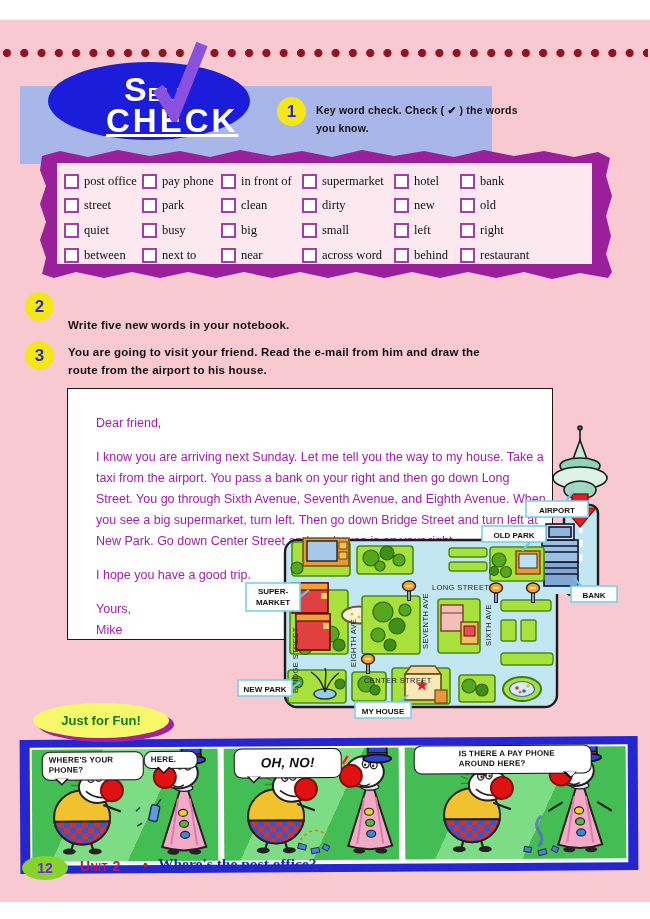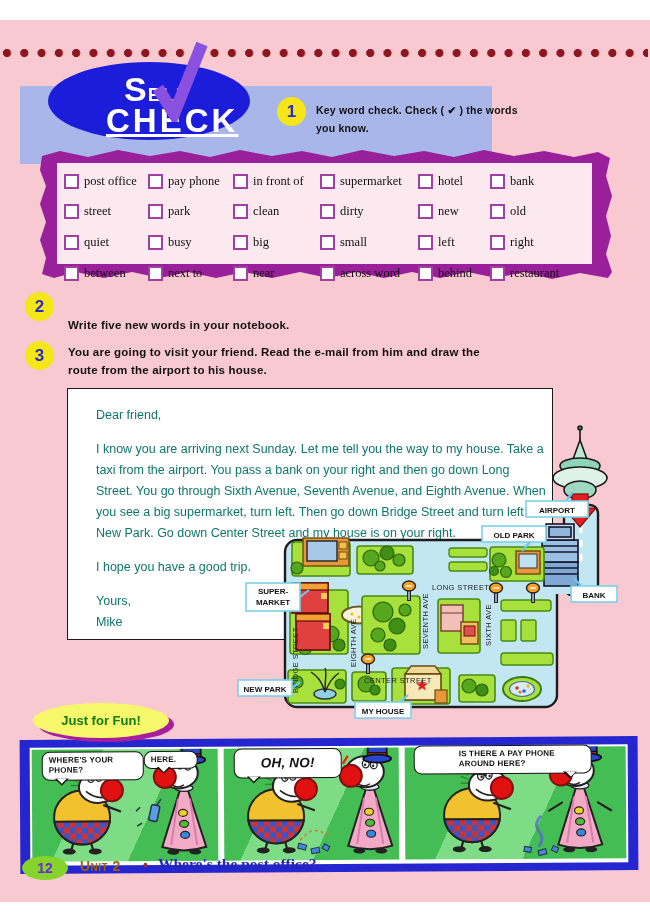--- a/index.html
+++ b/index.html
@@ -13,26 +13,26 @@
   .blue-panel{left:20px;top:86px;width:472px;height:78px;background:#a9b6ea;}
   .logo{left:48px;top:62px;width:202px;height:78px;background:#1c1cdb;border-radius:50%;
         color:#fff;font-weight:bold;padding:0;}
   .logo .l1{position:absolute;left:76px;top:8px;font-size:34px;letter-spacing:1px;}
   .logo .l1 small{font-size:19px;letter-spacing:2px;}
   .logo .l2{position:absolute;left:58px;top:40px;font-size:33px;letter-spacing:3px;text-decoration:underline;}
   .numbadge{width:29px;height:29px;border-radius:50%;background:#f5e618;color:#2a2ac8;
         font-weight:bold;font-size:17px;display:flex;align-items:center;justify-content:center;}
   .taskline{color:#111;font-weight:bold;letter-spacing:.2px;}
   .cg{left:64px;top:169px;display:grid;grid-template-columns:78px 79px 81px 92px 66px 128px;
-      grid-auto-rows:24.6px;gap:6px;}
+      grid-auto-rows:24.6px;}
   .ci{display:flex;align-items:center;}
   .cb{width:11px;height:11px;background:#fff;border:2px solid #a23fa2;margin-right:5px;flex:none;}
   .cl{font-family:"Liberation Serif",serif;font-size:12.5px;color:#101010;white-space:nowrap;}
   .letter{left:67px;top:388px;width:486px;height:252px;background:#fff;border:1.6px solid #1a1a1a;
-      box-sizing:border-box;padding:16px 18px 0 28px;color:#0f766e;font-size:12.5px;line-height:21px;}
+      box-sizing:border-box;padding:24px 18px 0 28px;color:#a21caf;font-size:12.5px;line-height:21px;}
   .letter p{margin:0 0 0 0;width:452px;}
   .letter .gap{margin-top:13px;}
   .funbadge{left:33px;top:703px;width:136px;height:35px;background:#f7f76b;border-radius:50%;
       box-shadow:5px 4px 0 #a81f9e;display:flex;align-items:center;justify-content:center;
       color:#157a15;font-weight:bold;font-size:13px;}
   .comic{left:20px;top:738px;width:618px;height:134px;background:#2526cf;transform:rotate(-0.35deg);}
   .comic-inner{position:absolute;left:10px;top:8px;width:598px;height:118px;background:#fff;}
   .panel{position:absolute;top:10px;height:112px;
       background:linear-gradient(115deg,#45bd55 30%,#7edc86 30% 62%,#45bd55 62%);}
   .p1{left:12px;width:186px;} .p2{left:204px;width:175px;} .p3{left:385px;width:221px;}
@@ -41,21 +41,21 @@
       padding:3px 6px;font-size:8px;font-weight:bold;letter-spacing:.2px;line-height:1.3;color:#111;}
   .bubble::before{content:"";position:absolute;bottom:-13px;left:12px;border:7px solid transparent;
       border-top-color:#111;}
   .bubble::after{content:"";position:absolute;bottom:-9px;left:13.5px;border:5.5px solid transparent;
       border-top-color:#fff;}
   .bubble.tail-right::before{left:auto;right:14px;}
   .bubble.tail-right::after{left:auto;right:15.5px;}
   .b-ohno{font-size:13.5px;font-style:italic;padding:5px 26px;}
   .footer-num{left:22px;top:856px;width:46px;height:24px;background:#85d32b;border-radius:50%;
       color:#6d28d9;font-weight:bold;font-size:14px;display:flex;align-items:center;justify-content:center;}
-  .footer-unit{left:80px;top:858px;color:#a16207;font-weight:bold;font-size:14px;
+  .footer-unit{left:80px;top:858px;color:#be185d;font-weight:bold;font-size:14px;
       font-variant:small-caps;letter-spacing:.5px;}
   .footer-bullet{left:143px;top:857px;color:#9b3535;font-weight:bold;font-size:14px;}
   .footer-title{left:158px;top:855px;color:#2626b0;font-weight:bold;font-size:15.5px;
       font-family:"Liberation Serif",serif;}
   .limb{stroke:#222;stroke-width:2.2;fill:none;stroke-linecap:round;}
   svg text{font-family:"Liberation Sans",sans-serif;}
   .street-label{font-size:7.5px;fill:#222;letter-spacing:.4px;}
   .map-label{font-size:8px;font-weight:bold;fill:#111;}
 </style>
 </head>

